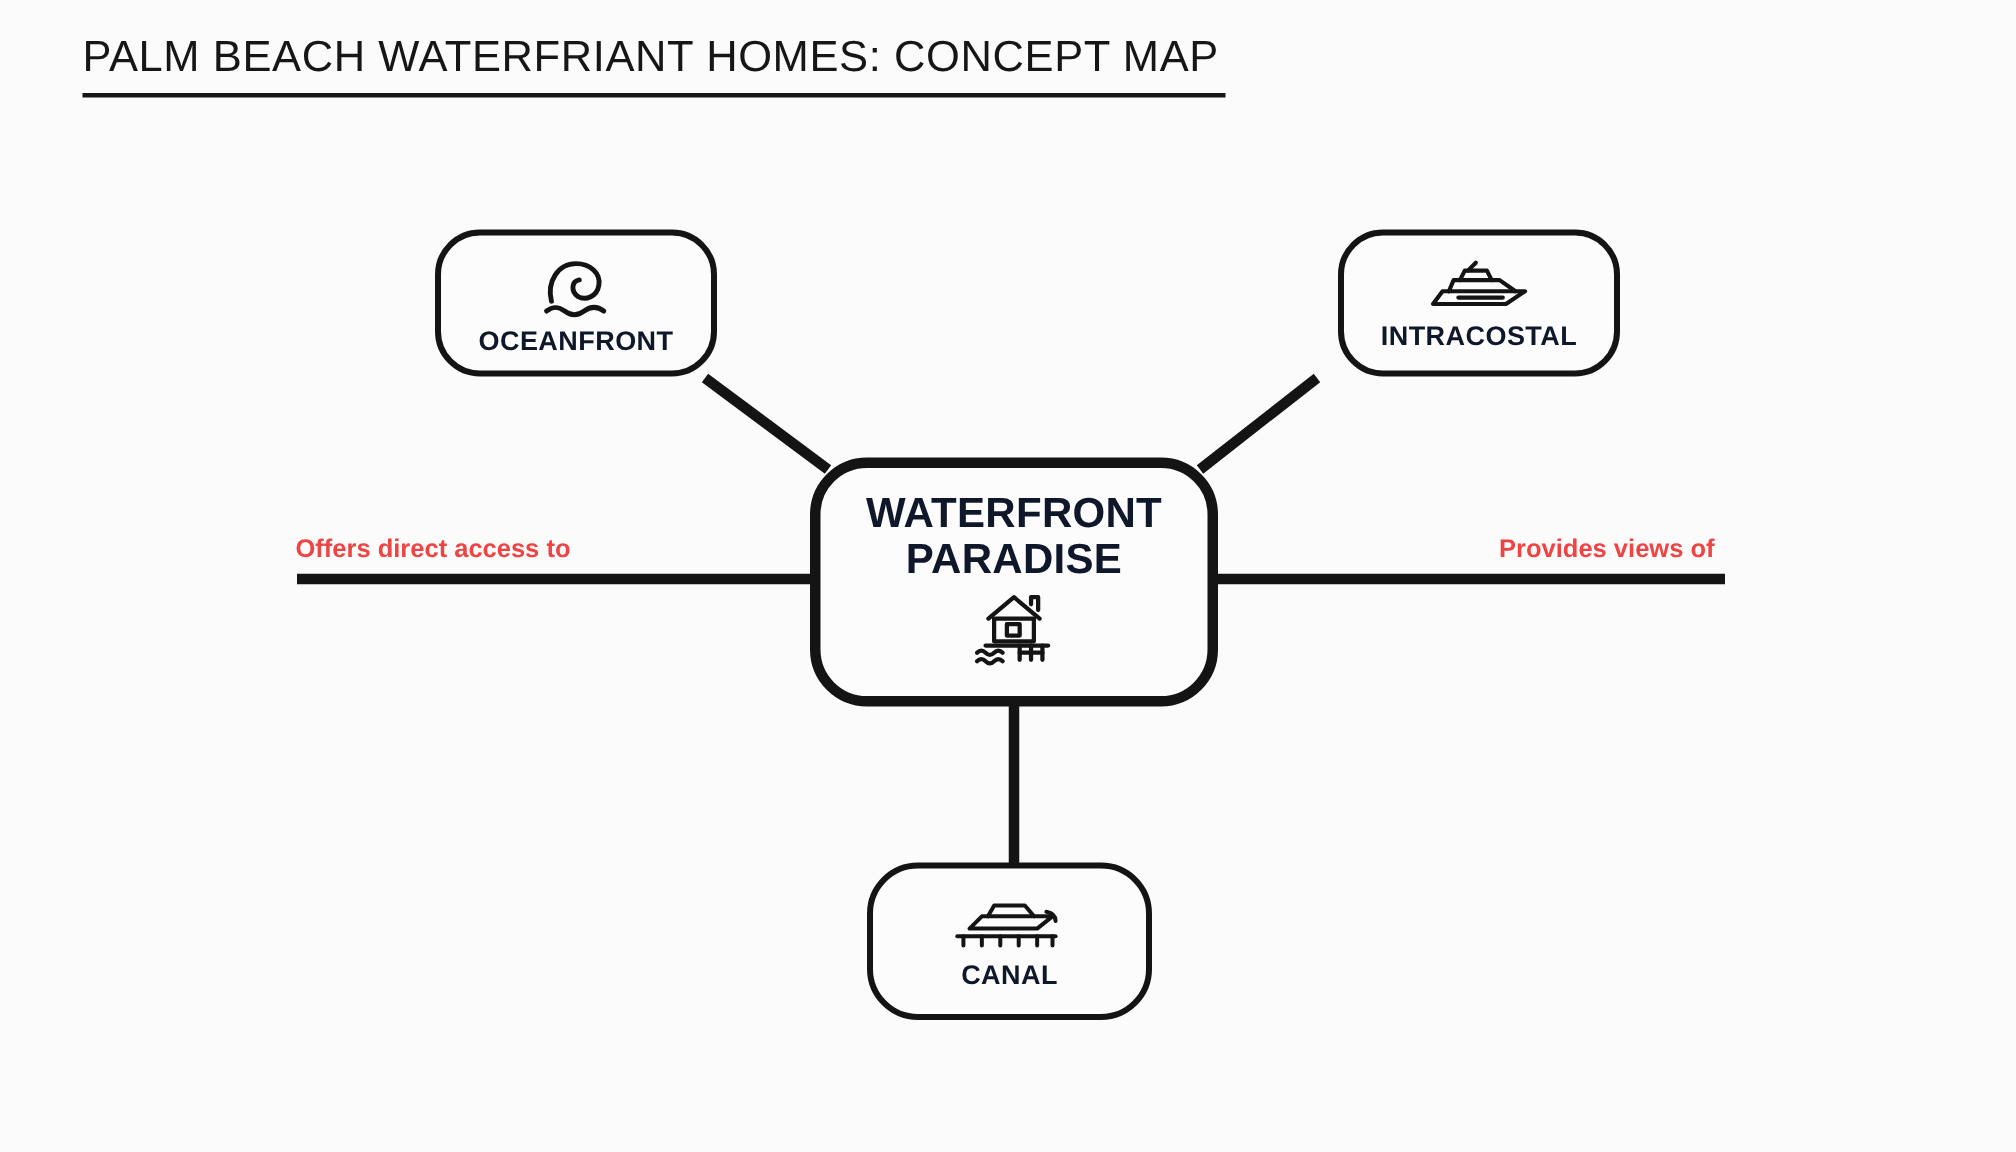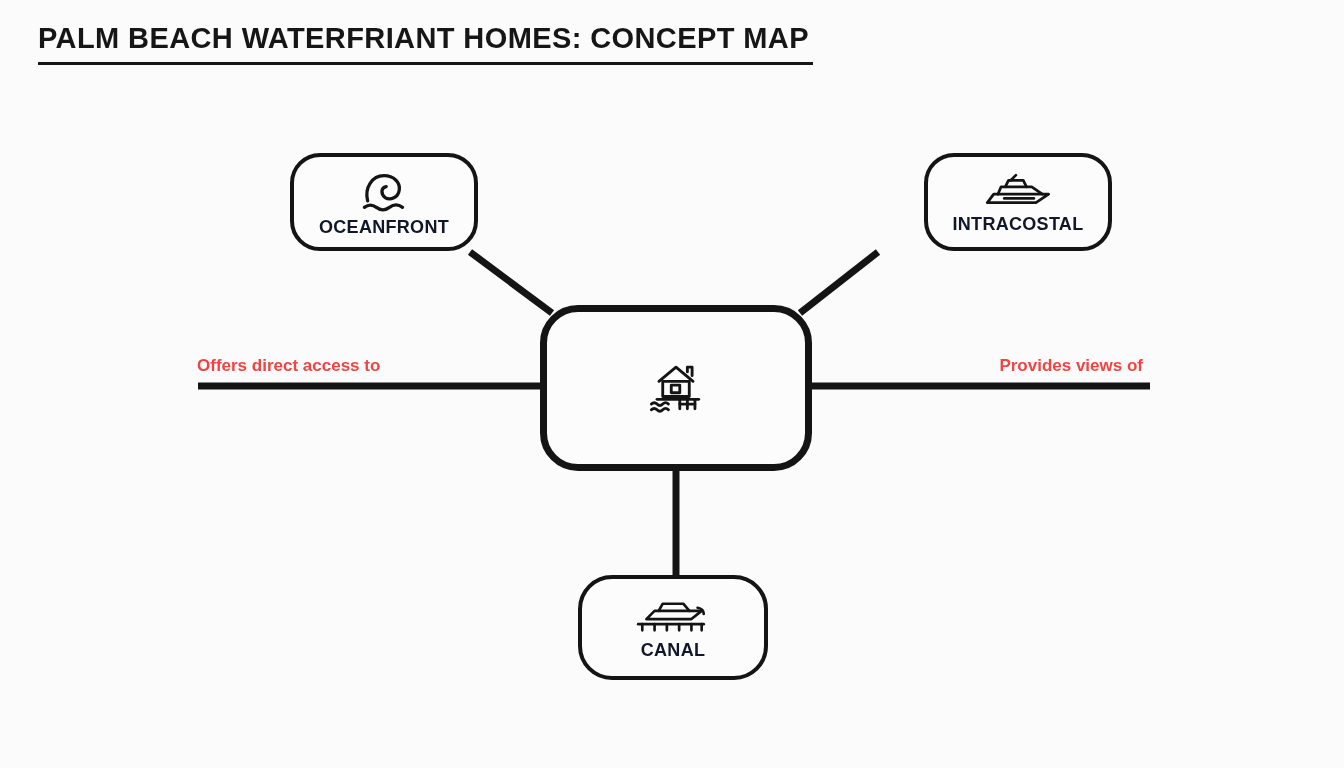--- a/index.html
+++ b/index.html
@@ -5,22 +5,22 @@
   html,body{margin:0;padding:0;}
   .canvas{
     position:relative;
     width:1344px;height:768px;
     background:#fbfbfb;
     font-family:"Liberation Sans", sans-serif;
     color:#141414;
     overflow:hidden;
   }
   .title{
-    position:absolute;left:38px;top:22px;
-    font-size:29px;font-weight:700;letter-spacing:.4px;
+    position:absolute;left:55px;top:22px;
+    font-size:29px;font-weight:400;letter-spacing:.4px;
     color:#161616;
     border-bottom:3px solid #161616;
     padding:0 4px 7px 0;
     display:inline-block;
     white-space:nowrap;
   }
   .connectors{position:absolute;left:0;top:0;pointer-events:none;}
   .node{
     position:absolute;
     background:#fcfcfc;
@@ -28,21 +28,21 @@
     border-radius:30px;
     display:flex;flex-direction:column;
     align-items:center;justify-content:center;
     gap:2px;
     box-sizing:border-box;
   }
   .node .label{
     font-weight:700;font-size:18px;letter-spacing:.3px;color:#0f172a;
   }
   .node-oceanfront{left:290px;top:153px;width:188px;height:98px;}
-  .node-intracoastal{left:924px;top:153px;width:188px;height:98px;}
+  .node-intracoastal{left:892px;top:153px;width:188px;height:98px;}
   .node-canal{left:578px;top:575px;width:190px;height:105px;border-radius:34px;text-align:center;}
   .node-center{
     left:540px;top:305px;width:272px;height:166px;
     border-width:7px;border-radius:38px;
     gap:0;
   }
   .node-center .label{
     font-size:28px;line-height:1.1;text-align:center;
     width:230px;letter-spacing:.2px;
   }
@@ -86,20 +86,21 @@
       <path d="M6 30 L52 30 L64 22 L12 22 Z"></path>
       <path d="M16 22 L19 15 L48 15 L58 22"></path>
       <path d="M23 15 L26 9 L40 9 L43 15"></path>
       <path d="M28 9 L33 4"></path>
       <path d="M22 26 H50"></path>
     </svg>
     <div class="label">INTRACOSTAL</div>
   </div>
 
   <div class="node node-center">
+    <div class="label">WATERFRONT PARADISE</div>
     <svg class="icon" width="72" height="60" viewBox="0 0 76 62" fill="none" stroke="#141414" stroke-width="3" stroke-linecap="round" stroke-linejoin="round">
       <path d="M20 24 L38 9 L56 24"></path>
       <path d="M50 14 V9 H55 V18"></path>
       <rect x="24" y="24" width="28" height="16"></rect>
       <rect x="33" y="28" width="9" height="8"></rect>
       <path d="M18 43 H62"></path>
       <path d="M42 43 V53 M50 43 V53 M58 43 V53"></path>
       <path d="M42 48 H58"></path>
       <path d="M12 48 q3 -3 6 0 q3 3 6 0 q3 -3 6 0"></path>
       <path d="M12 54 q3 -3 6 0 q3 3 6 0 q3 -3 6 0"></path>

